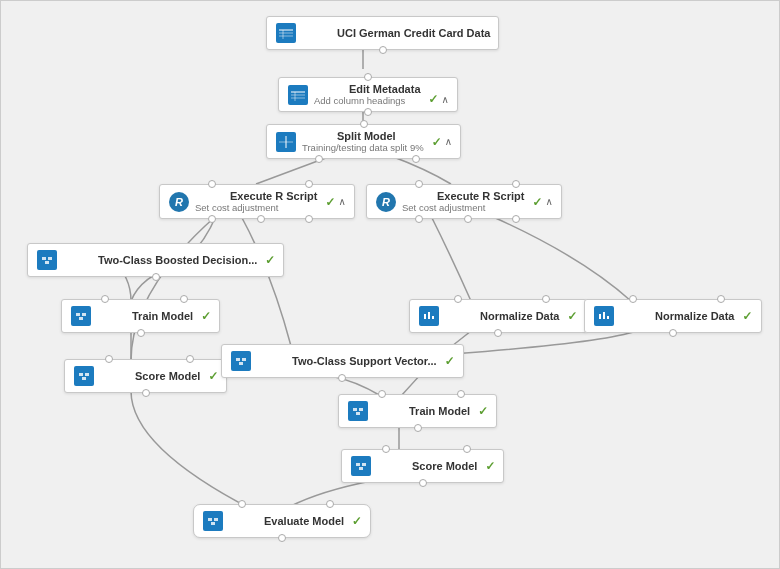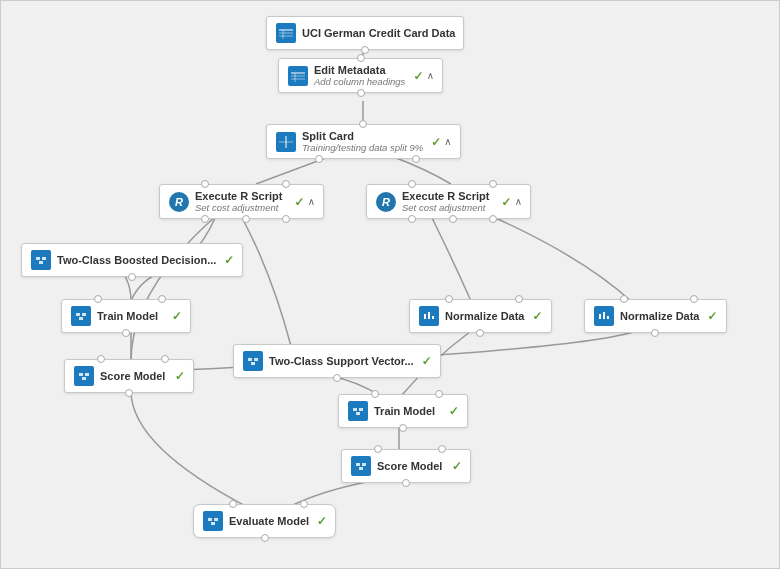--- a/index.html
+++ b/index.html
@@ -39,26 +39,26 @@
       justify-content: center;
     }
     .node-text {
       flex: 1;
     }
     .node-title {
       font-size: 11px;
       font-weight: 600;
       color: #333;
       white-space: nowrap;
+      margin-left: 35px;
     }
     .node-sub {
       font-size: 9.5px;
       color: #777;
       white-space: nowrap;
-      font-style: italic;
     }
     .node-controls {
       display: flex;
       align-items: center;
       gap: 3px;
       margin-left: 3px;
     }
     .check-icon {
       color: #5c9e31;
       font-size: 12px;
@@ -206,21 +206,21 @@
           <line x1="5" y1="5" x2="5" y2="14" stroke="white" stroke-width="0.5"></line>
         </svg>
       </div>
     </div>
     <div class="node-text">
       <div class="node-title">UCI German Credit Card Data</div>
     </div>
     <div class="port port-bottom"></div>
   </div>
 
-  <div class="node" style="left:277px; top:57px; min-width:165px;">
+  <div class="node" style="left:277px; top:76px; min-width:165px;align-items:flex-end;">
     <div class="node-icon">
       <div class="icon-data">
         <svg width="16" height="16" viewBox="0 0 16 16">
           <rect x="1" y="2" width="14" height="12" rx="1" fill="#1c7bbf"></rect>
           <line x1="1" y1="5" x2="15" y2="5" stroke="white" stroke-width="1"></line>
           <line x1="1" y1="8" x2="15" y2="8" stroke="white" stroke-width="0.5"></line>
           <line x1="1" y1="11" x2="15" y2="11" stroke="white" stroke-width="0.5"></line>
           <line x1="5" y1="5" x2="5" y2="14" stroke="white" stroke-width="0.5"></line>
         </svg>
       </div>
@@ -241,21 +241,21 @@
     <div class="node-icon">
       <div class="icon-data">
         <svg width="16" height="16" viewBox="0 0 16 16">
           <rect x="1" y="2" width="14" height="12" rx="1" fill="#1c7bbf"></rect>
           <line x1="8" y1="2" x2="8" y2="14" stroke="white" stroke-width="1"></line>
           <line x1="1" y1="8" x2="15" y2="8" stroke="white" stroke-width="0.5"></line>
         </svg>
       </div>
     </div>
     <div class="node-text">
-      <div class="node-title">Split Card</div>
+      <div class="node-title">Split Model</div>
       <div class="node-sub">Training/testing data split 9%</div>
     </div>
     <div class="node-controls">
       <span class="check-icon">✓</span>
       <span class="caret-icon">∧</span>
     </div>
     <div class="port port-top"></div>
     <div class="port port-bottom-left"></div>
     <div class="port port-bottom-right"></div>
   </div>
@@ -291,21 +291,21 @@
       <span class="check-icon">✓</span>
       <span class="caret-icon">∧</span>
     </div>
     <div class="port port-top-left"></div>
     <div class="port port-top-right"></div>
     <div class="port port-bottom-left"></div>
     <div class="port port-bottom-right"></div>
     <div class="port" style="bottom:-5px; left:50%;"></div>
   </div>
 
-  <div class="node" style="left:20px; top:242px; min-width:160px;">
+  <div class="node" style="left:26px; top:242px; min-width:160px;">
     <div class="node-icon">
       <div class="icon-model">
         <svg width="16" height="16" viewBox="0 0 16 16">
           <rect x="1" y="3" width="14" height="10" rx="1" fill="#1c7bbf"></rect>
           <rect x="3" y="5" width="4" height="3" fill="white" opacity="0.8"></rect>
           <rect x="9" y="5" width="4" height="3" fill="white" opacity="0.8"></rect>
           <rect x="6" y="9" width="4" height="3" fill="white" opacity="0.8"></rect>
         </svg>
       </div>
     </div>
@@ -399,21 +399,21 @@
       <div class="node-title">Normalize Data</div>
     </div>
     <div class="node-controls">
       <span class="check-icon">✓</span>
     </div>
     <div class="port port-top-left"></div>
     <div class="port port-top-right"></div>
     <div class="port port-bottom"></div>
   </div>
 
-  <div class="node" style="left:232px; top:343px; min-width:160px;">
+  <div class="node" style="left:220px; top:343px; min-width:160px;">
     <div class="node-icon">
       <div class="icon-model">
         <svg width="16" height="16" viewBox="0 0 16 16">
           <rect x="1" y="3" width="14" height="10" rx="1" fill="#1c7bbf"></rect>
           <rect x="3" y="5" width="4" height="3" fill="white" opacity="0.8"></rect>
           <rect x="9" y="5" width="4" height="3" fill="white" opacity="0.8"></rect>
           <rect x="6" y="9" width="4" height="3" fill="white" opacity="0.8"></rect>
         </svg>
       </div>
     </div>

